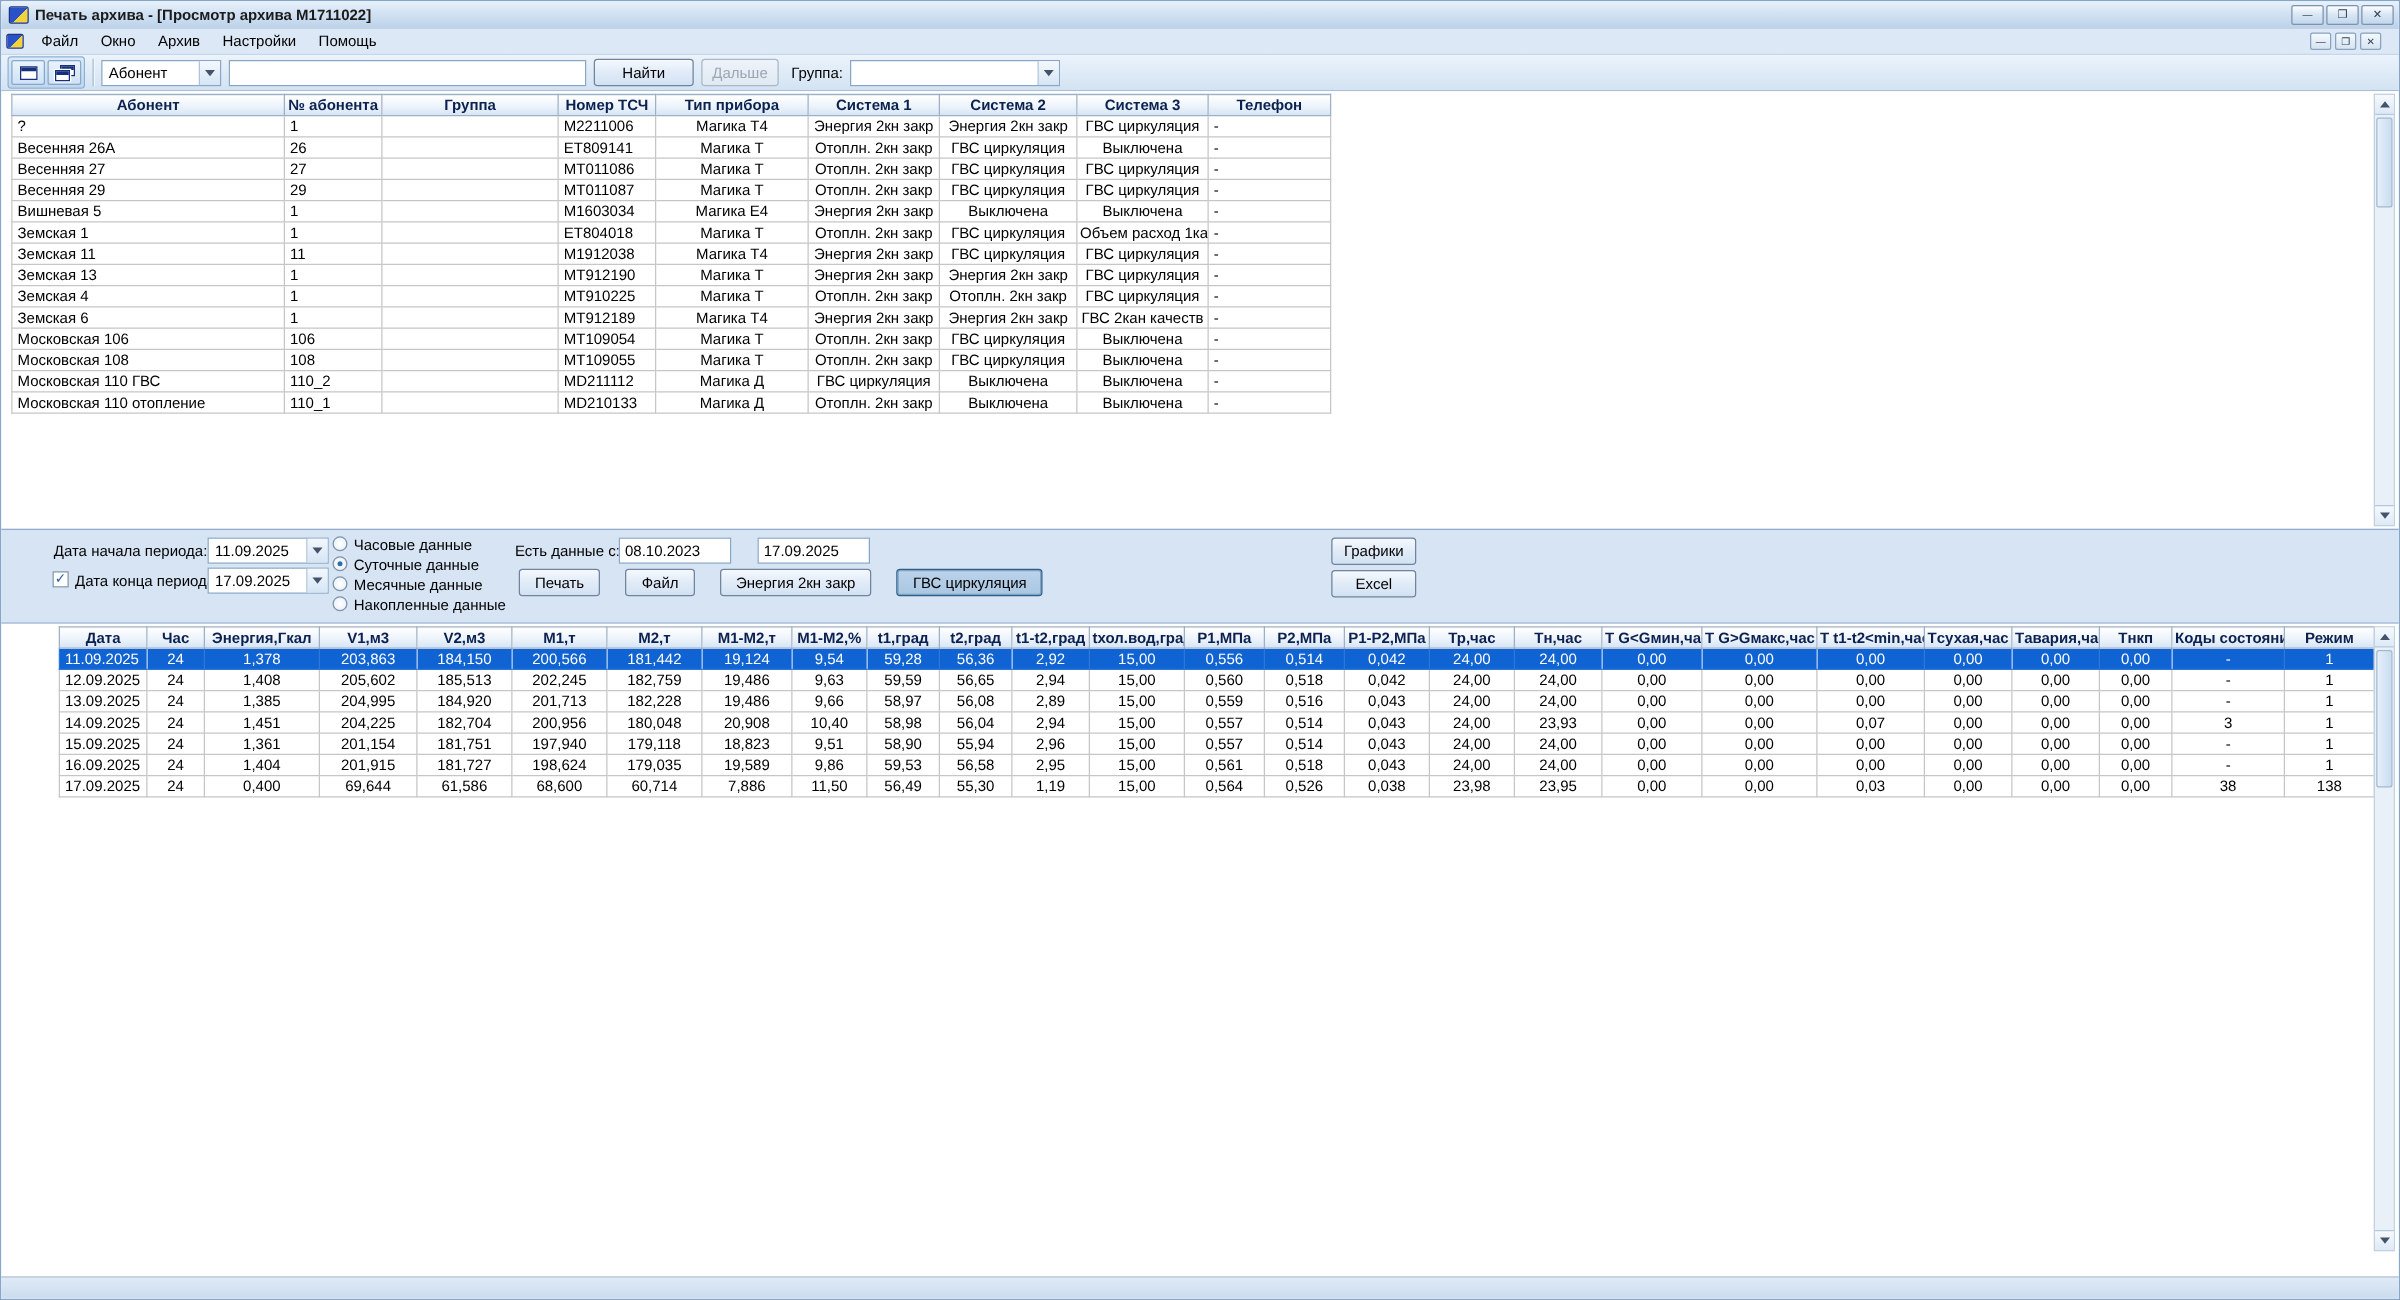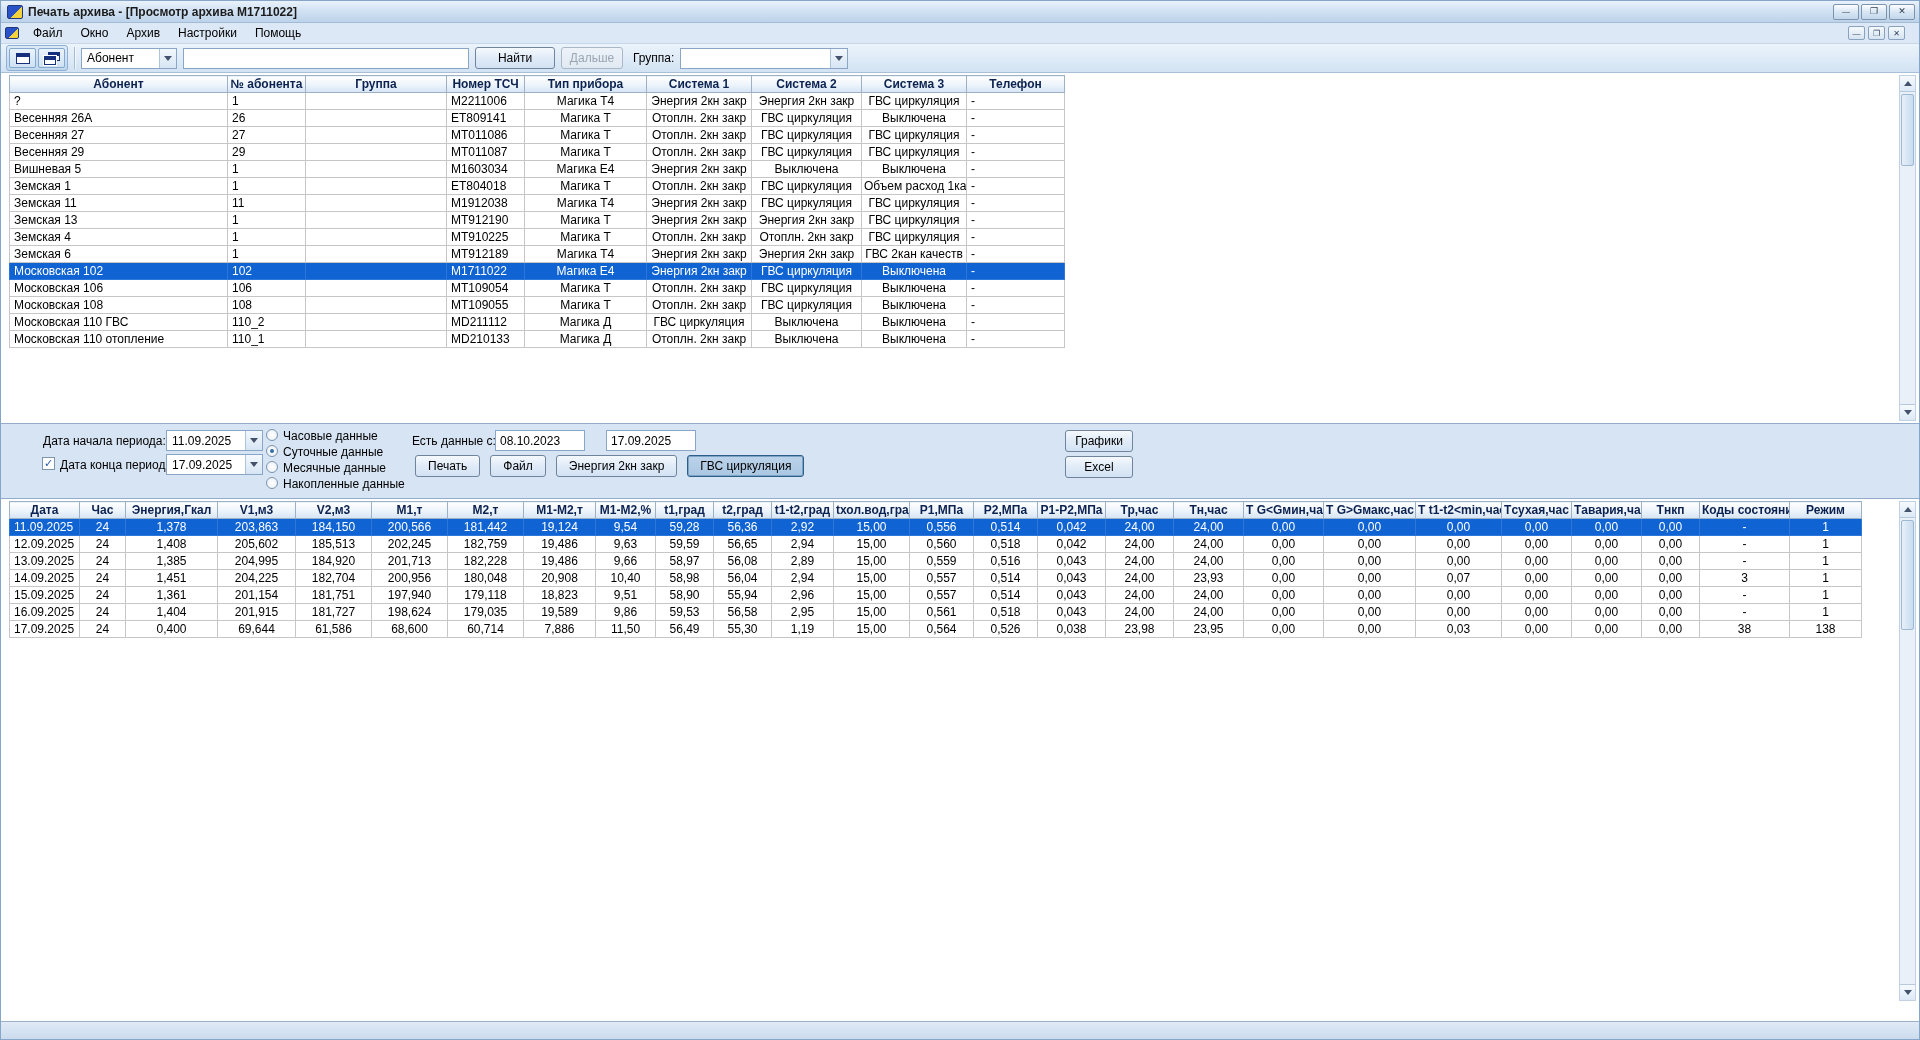--- a/index.html
+++ b/index.html
@@ -54,21 +54,21 @@
   .textbox{height:21px;background:#fff;border:1px solid #89a6c6;font-size:12px;padding:0 4px;
     display:flex;align-items:center;}
   .btn{height:22px;border:1px solid #70849e;border-radius:3px;padding:0 12px;font-size:12px;
     background:linear-gradient(#f5f9fd,#e2ecf8 45%,#d2e2f3);display:inline-flex;align-items:center;justify-content:center;
     color:#000;white-space:nowrap;}
   .btn.disabled{color:#9aa6b4;border-color:#aab8c6;background:linear-gradient(#eef3f9,#e0e9f2);}
   .btn.active{background:linear-gradient(#bcd3ea,#a9c6e2);border:1px solid #2c5f8a;box-shadow:0 0 0 1px #7fa3c4 inset;}
   
   .top-pane{flex:0 0 350px;position:relative;background:#fff;}
   .mid-panel{flex:0 0 76px;position:relative;background:#d7e4f4;border-top:1px solid #93accb;border-bottom:1px solid #93accb;font-size:12px;}
-  .bottom-pane{flex:1 1 auto;position:relative;background:#fff;}
+  .bottom-pane{flex:1 1 auto;position:relative;background:#fff;padding-left:38px;}
   .statusbar{flex:0 0 18px;background:linear-gradient(#e0eaf6,#cbdcee);border-top:1px solid #9ab1ca;}
   
   table.grid{border-collapse:collapse;table-layout:fixed;font-size:12px;margin:2px 0 0 8px;
     border:1px solid #8c8c8c;background:#fff;}
   .grid th{border:1px solid #9eb0c4;background:linear-gradient(#ffffff,#ecf3fb 55%,#d5e4f5);
     font-weight:bold;color:#0b2150;height:17px;padding:0 2px;overflow:hidden;white-space:nowrap;font-size:12px;}
   .grid td{border:1px solid #c6c6c6;height:17px;padding:0 4px;overflow:hidden;white-space:nowrap;}
   .grid td.c{text-align:center;padding:0 2px;}
   .grid tr.selected td{background:#0f63d2;color:#fff;border-color:#2e77da;}
   
@@ -279,31 +279,20 @@
             <td>Земская 6</td>
             <td>1</td>
             <td></td>
             <td>MT912189</td>
             <td class="c">Магика Т4</td>
             <td class="c">Энергия 2кн закр</td>
             <td class="c">Энергия 2кн закр</td>
             <td class="c">ГВС 2кан качеств</td>
             <td>-</td>
           </tr>
-          <tr class="selected">
-            <td>Московская 102</td>
-            <td>102</td>
-            <td></td>
-            <td>M1711022</td>
-            <td class="c">Магика Е4</td>
-            <td class="c">Энергия 2кн закр</td>
-            <td class="c">ГВС циркуляция</td>
-            <td class="c">Выключена</td>
-            <td>-</td>
-          </tr>
           <tr>
             <td>Московская 106</td>
             <td>106</td>
             <td></td>
             <td>MT109054</td>
             <td class="c">Магика Т</td>
             <td class="c">Отоплн. 2кн закр</td>
             <td class="c">ГВС циркуляция</td>
             <td class="c">Выключена</td>
             <td>-</td>
@@ -391,21 +380,21 @@
       </span>
 
     <span class="abs lbl" style="left:379px;top:10px">Есть данные с:</span>
     <span class="abs textbox" style="left:462px;top:6px;width:90px">
       <span>08.10.2023</span>
     </span>
     <span class="abs textbox" style="left:573px;top:6px;width:90px">
       <span>17.09.2025</span>
     </span>
 
-    <span class="abs" style="left:382px;top:31px;display:flex;gap:10px" id="action-buttons">
+    <span class="abs" style="left:382px;top:31px;display:flex;gap:20px" id="action-buttons">
         <span class="btn">Печать</span>
         <span class="btn">Файл</span>
         <span class="btn">Энергия 2кн закр</span>
         <span class="btn active">ГВС циркуляция</span>
       </span>
 
     <span class="abs btn" style="left:1032px;top:6px;width:68px">Графики</span>
     <span class="abs btn" style="left:1032px;top:32px;width:68px">Excel</span>
   </div>
 

